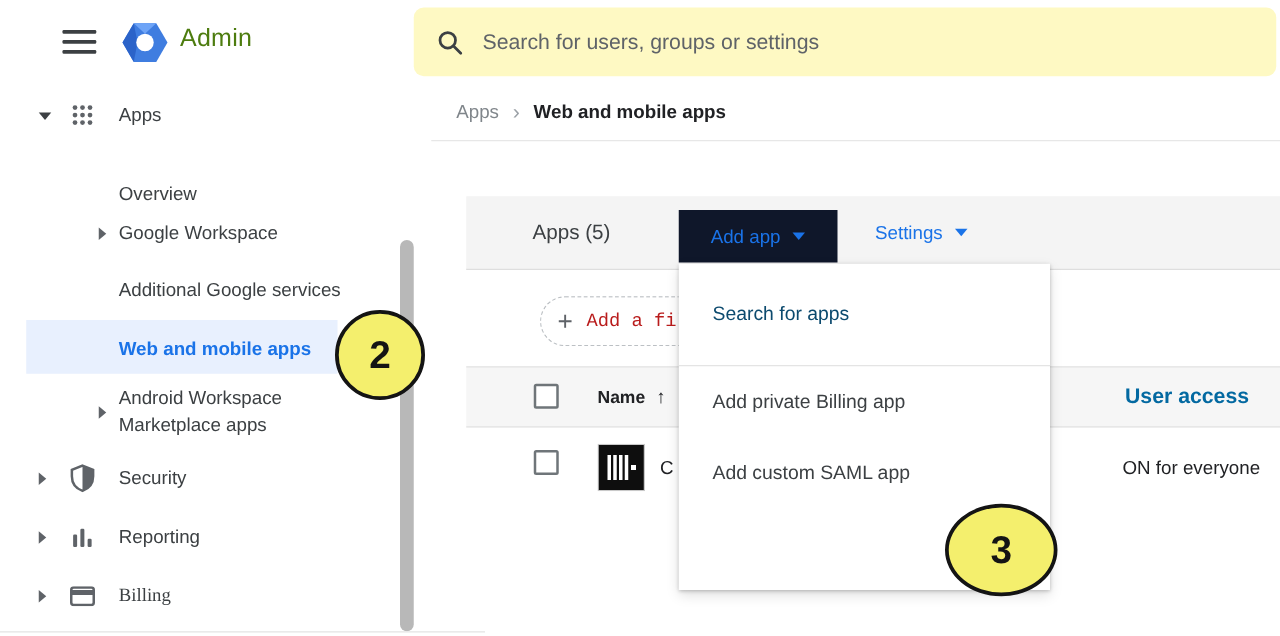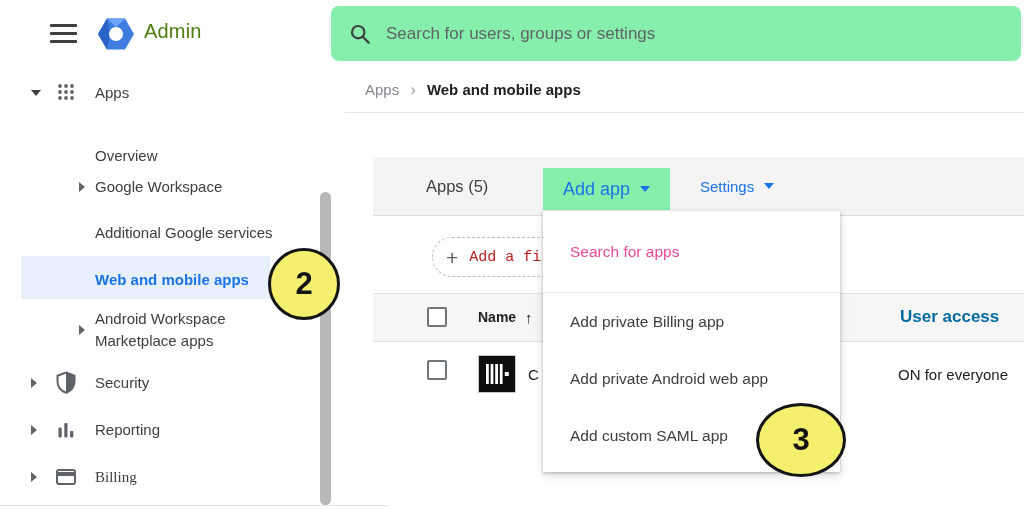--- a/index.html
+++ b/index.html
@@ -9,21 +9,21 @@
     -webkit-font-smoothing:antialiased;
   }
   .abs{position:absolute;}
 
   
   .hamburger{left:50px;top:24px;width:27px;height:19px;cursor:pointer;}
   .hamburger .bar{height:3px;background:#3c4043;border-radius:1px;margin-bottom:5px;}
   .logo-svg{left:97px;top:15px;}
   .app-title{left:144px;top:20px;font-size:20px;color:#4d7c0f;letter-spacing:.2px;}
 
-  .search-bar{left:331px;top:6px;width:690px;height:55px;background:#86efac;border-radius:8px;display:flex;align-items:center;}
+  .search-bar{left:331px;top:6px;width:690px;height:55px;background:#fef9c3;border-radius:8px;display:flex;align-items:center;}
   .search-bar svg{margin-left:19px;flex:none;}
   .search-input{border:none;outline:none;background:transparent;margin-left:14px;width:600px;font-size:17px;color:#3c4043;font-family:"Liberation Sans",sans-serif;}
   .search-input::placeholder{color:#5f6368;opacity:1;}
 
   .breadcrumb{left:365px;top:78px;height:22px;display:flex;align-items:center;gap:11px;font-size:15px;}
   .crumb-parent{color:#80868b;cursor:pointer;}
   .crumb-sep{color:#9aa0a6;font-size:17px;line-height:1;}
   .crumb-current{color:#202124;font-weight:bold;}
   .content-divider{left:345px;top:112px;width:679px;height:1px;background:#e7e7e7;}
 
@@ -33,42 +33,42 @@
   .side-label.selected{color:#1a73e8;font-weight:bold;}
   .two-line{width:190px;white-space:normal;line-height:22px;height:44px;}
   .tri-right{width:0;height:0;border-top:5px solid transparent;border-bottom:5px solid transparent;border-left:6px solid #5f6368;cursor:pointer;}
   .tri-down{width:0;height:0;border-left:5px solid transparent;border-right:5px solid transparent;border-top:6px solid #5f6368;cursor:pointer;}
   .scrollbar{left:320px;top:192px;width:11px;height:313px;background:#b8b8b8;border-radius:6px;cursor:pointer;}
   .sidebar-bottom-divider{left:0;top:505px;width:388px;height:1px;background:#e4e4e4;}
 
   
   .toolbar{left:373px;top:157px;width:651px;height:59px;background:#f4f4f4;border-bottom:1px solid #dedede;box-sizing:border-box;}
   .apps-count{position:absolute;left:53px;top:0;height:58px;display:flex;align-items:center;font-size:16.5px;color:#3c4043;}
-  .add-app-btn{position:absolute;left:170px;top:11px;width:127px;height:42px;background:#86efac;display:flex;align-items:center;justify-content:center;gap:10px;font-size:18px;color:#1a73e8;cursor:pointer;}
+  .add-app-btn{position:absolute;left:170px;top:11px;width:127px;height:42px;background:#0f172a;display:flex;align-items:center;justify-content:center;gap:10px;font-size:15px;color:#1a73e8;cursor:pointer;}
   .settings-btn{position:absolute;left:327px;top:0;height:58px;display:flex;align-items:center;gap:10px;font-size:15px;color:#1a73e8;cursor:pointer;}
   .caret-blue{width:0;height:0;border-left:5px solid transparent;border-right:5px solid transparent;border-top:6px solid #1a73e8;}
 
   
   .filter-chip{left:432px;top:237px;width:168px;height:40px;border:1.5px dashed #bcc0c4;border-radius:20px;box-sizing:border-box;display:flex;align-items:center;padding-left:13px;gap:11px;cursor:pointer;background:#fff;}
   .filter-plus{font-size:21px;color:#5f6368;line-height:1;font-weight:400;}
   .filter-label{font-size:15px;color:#b91c1c;white-space:nowrap;overflow:hidden;font-family:Liberation Mono, monospace;}
 
   
   .table-header{left:373px;top:293px;width:651px;height:49px;background:#f6f6f6;border-top:1px solid #e2e2e2;border-bottom:1px solid #e2e2e2;box-sizing:border-box;}
   .checkbox{width:20px;height:20px;border:2px solid #6f7579;border-radius:2px;background:#fff;box-sizing:border-box;cursor:pointer;}
   .hdr-name{position:absolute;left:105px;top:0;height:46px;display:flex;align-items:center;font-size:14px;font-weight:bold;color:#202124;cursor:pointer;}
   .hdr-arrow{position:absolute;left:152px;top:0;height:46px;display:flex;align-items:center;font-size:15px;color:#202124;}
   .hdr-access{position:absolute;left:527px;top:0;height:46px;display:flex;align-items:center;font-size:17px;font-weight:bold;color:#0369a1;}
   .cell-text{font-size:15px;color:#202124;white-space:nowrap;}
 
   
   .menu{left:543px;top:211px;width:297px;height:261px;background:#fff;z-index:40;
         box-shadow:0 1px 3px rgba(0,0,0,.24),0 4px 10px rgba(0,0,0,.13);}
   .menu-item{display:flex;align-items:center;padding-left:27px;font-size:15.5px;color:#3c4043;cursor:pointer;}
-  .menu-item.first{height:81px;color:#ec4899;}
+  .menu-item.first{height:81px;color:#0c4a6e;}
   .menu-divider{height:1px;background:#e4e4e4;}
   .menu-item.std{height:57px;}
 
   
   .annot{border:3px solid #141414;background:#f4ef6d;border-radius:50%;box-sizing:border-box;z-index:100;display:flex;align-items:center;justify-content:center;font-weight:bold;font-size:31px;color:#141414;}
   .annot-2{left:268px;top:248px;width:72px;height:72px;}
   .annot-3{left:756px;top:403px;width:90px;height:74px;}
 </style>
 </head>
 <body>
@@ -195,18 +195,17 @@
     <rect x="26.8" y="17" width="4" height="4" fill="#ffffff"></rect>
   </svg>
   <div class="cell-text" style="position:absolute;left:155px;top:24px;">C</div>
   <div class="cell-text" style="position:absolute;left:525px;top:24px;">ON for everyone</div>
 </div>
 
 <div class="abs menu">
   <div class="menu-item first">Search for apps</div>
   <div class="menu-divider"></div>
   <div class="menu-item std">Add private Billing app</div>
-  <div class="menu-item std">Add private Android web app</div>
   <div class="menu-item std">Add custom SAML app</div>
 </div>
 
 <div class="abs annot annot-2">2</div>
 <div class="abs annot annot-3">3</div>
 
 </body></html>

